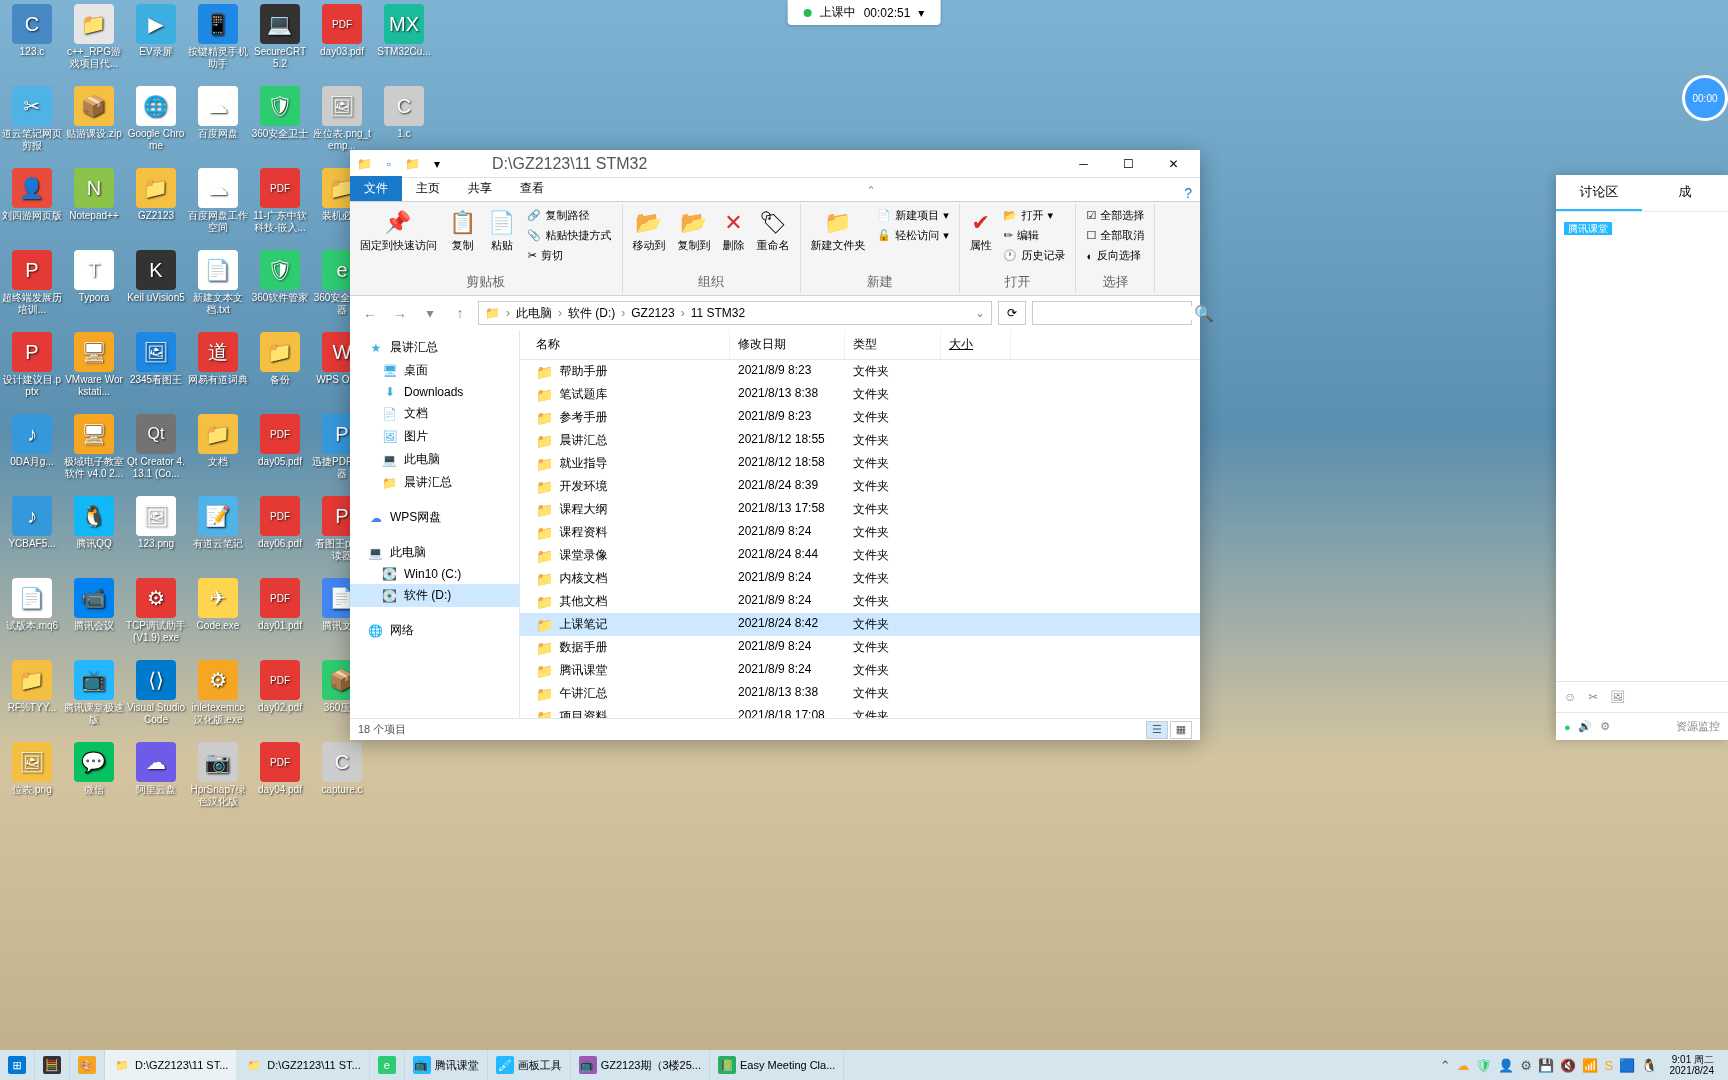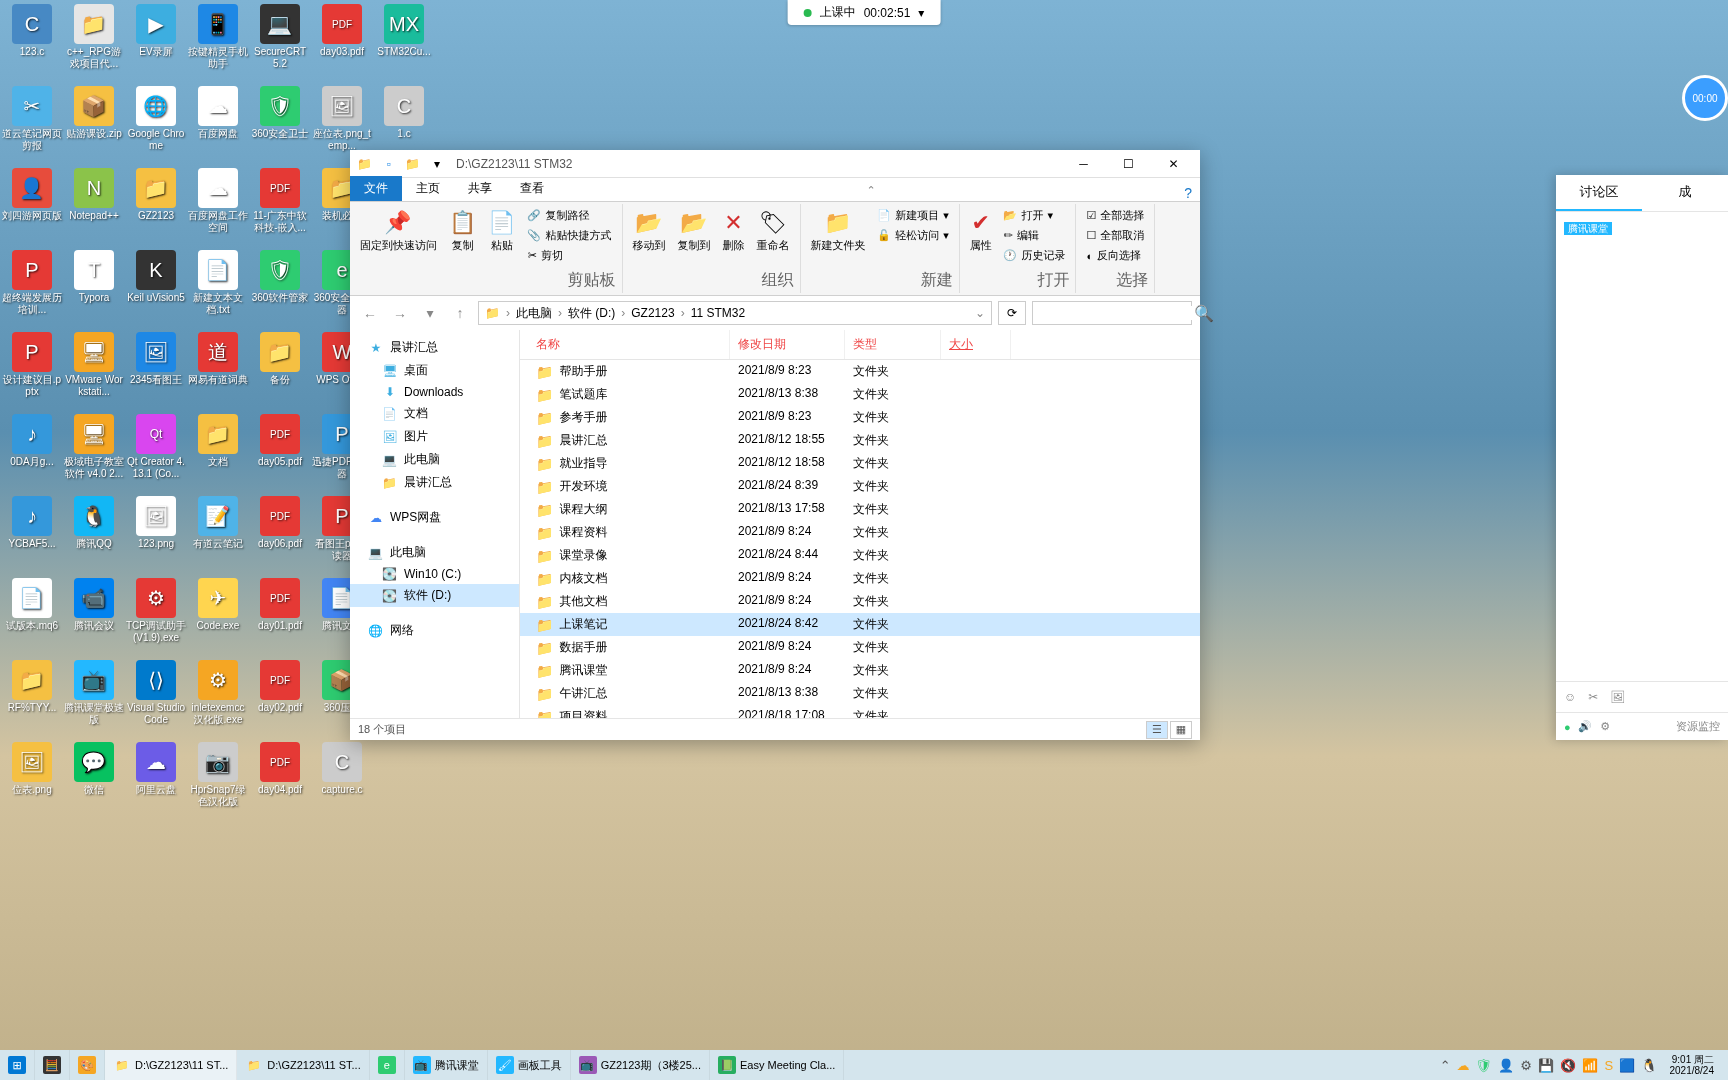--- a/index.html
+++ b/index.html
@@ -16,33 +16,33 @@
 .recording-dot { width: 8px; height: 8px; background: #2aba51; border-radius: 50%; }
 
 
 .timer-circle { position: absolute; top: 75px; right: 0; width: 46px; height: 46px; background: #3b9eff; border: 3px solid white; border-radius: 50%; color: white; font-size: 10px; display: flex; align-items: center; justify-content: center; }
 
 
 .explorer { position: absolute; top: 150px; left: 350px; width: 850px; height: 590px; background: white; box-shadow: 0 4px 20px rgba(0,0,0,0.3); display: flex; flex-direction: column; }
 .explorer-titlebar { height: 28px; background: white; display: flex; align-items: center; padding: 0 4px; border-bottom: 1px solid #e0e0e0; }
 .explorer-titlebar .qat { display: flex; gap: 2px; }
 .explorer-titlebar .qat-btn { width: 22px; height: 22px; display: flex; align-items: center; justify-content: center; font-size: 12px; }
-.explorer-titlebar .title { flex: 1; font-size: 12px; padding-left: 8px; color: #555; }
+.explorer-titlebar .title { flex: 1; font-size: 16px; padding-left: 8px; color: #555; margin-left: 36px; }
 .explorer-titlebar .win-controls { display: flex; }
 .explorer-titlebar .win-btn { width: 45px; height: 28px; display: flex; align-items: center; justify-content: center; font-size: 12px; }
 
 .explorer-tabs { height: 24px; display: flex; align-items: flex-end; background: white; border-bottom: 1px solid #d0d0d0; }
 .explorer-tab { padding: 4px 14px; font-size: 12px; cursor: pointer; }
 .explorer-tab.active { background: #1979ca; color: #ffffff; }
 .help-icon { margin-left: auto; margin-right: 8px; color: #1979ca; font-size: 14px; }
 
 .ribbon { height: 94px; background: #f5f5f5; border-bottom: 1px solid #d0d0d0; display: flex; padding: 2px 0; }
 .ribbon-group { border-right: 1px solid #ddd; padding: 2px 6px; display: flex; flex-direction: column; }
 .ribbon-group .group-content { flex: 1; display: flex; gap: 4px; align-items: flex-start; }
-.ribbon-group .group-label { text-align: right; font-size: 16px; color: #666; padding-top: 2px; }
+.ribbon-group .group-label { text-align: center; font-size: 13px; color: #666; padding-top: 2px; }
 .ribbon-btn-lg { display: flex; flex-direction: column; align-items: center; font-size: 11px; padding: 2px 4px; cursor: pointer; text-align: center; }
 .ribbon-btn-lg .ico { font-size: 22px; height: 30px; display: flex; align-items: center; }
 .ribbon-btn-sm { display: flex; align-items: center; gap: 4px; font-size: 11px; padding: 2px 4px; cursor: pointer; white-space: nowrap; }
 .ribbon-col { display: flex; flex-direction: column; gap: 1px; }
 
 .navbar { height: 34px; display: flex; align-items: center; padding: 4px 8px; gap: 6px; background: white; }
 .nav-arrow { width: 24px; height: 24px; display: flex; align-items: center; justify-content: center; color: #888; font-size: 14px; }
 .breadcrumb { flex: 1; border: 1px solid #ccc; height: 24px; display: flex; align-items: center; padding: 0 6px; font-size: 12px; gap: 2px; }
 .breadcrumb .folder-ico { color: #f5c042; }
 .breadcrumb .sep { color: #888; padding: 0 4px; }
@@ -51,21 +51,21 @@
 .searchbox input { border: none; flex: 1; font-size: 12px; outline: none; }
 
 .explorer-body { flex: 1; display: flex; overflow: hidden; }
 .sidebar { width: 170px; border-right: 1px solid #e5e5e5; padding: 6px 0; font-size: 12px; overflow-y: auto; }
 .sidebar-item { padding: 3px 8px 3px 18px; display: flex; align-items: center; gap: 6px; cursor: pointer; }
 .sidebar-item.sub { padding-left: 32px; }
 .sidebar-item.selected { background: #cde8ff; }
 .sidebar-ico { width: 16px; display: inline-flex; justify-content: center; }
 
 .file-area { flex: 1; display: flex; flex-direction: column; }
-.file-header { display: flex; border-bottom: 1px solid #e5e5e5; font-size: 12px; color: #ef4444; }
+.file-header { display: flex; border-bottom: 1px solid #e5e5e5; font-size: 12px; color: #000000; }
 .file-header .col { padding: 6px 8px; border-right: 1px solid #f0f0f0; }
 .col-name { width: 210px; padding-left: 16px !important; }
 .col-date { width: 115px; }
 .col-type { width: 96px; }
 .col-size { width: 70px; text-decoration: underline; }
 .file-list { flex: 1; overflow-y: auto; }
 .file-row { display: flex; font-size: 12px; padding: 1px 0; cursor: pointer; }
 .file-row.selected { background: #cde8ff; }
 .file-row .col { padding: 2px 8px; white-space: nowrap; overflow: hidden; }
 .file-row .col-name { display: flex; align-items: center; gap: 6px; }
@@ -228,21 +228,21 @@
     </div>
     <div class="desktop-icon" style="left: 2px; top: 414px;">
       <div class="icon-box" style="background:#3498db;font-size:20px">♪</div>
       <span class="label">0DA月g...</span>
     </div>
     <div class="desktop-icon" style="left: 64px; top: 414px;">
       <div class="icon-box" style="background:#f5a623;font-size:20px">🖥</div>
       <span class="label">极域电子教室软件 v4.0 2...</span>
     </div>
     <div class="desktop-icon" style="left: 126px; top: 414px;">
-      <div class="icon-box" style="background:#d946ef;font-size:12px">Qt</div>
+      <div class="icon-box" style="background:#737373;font-size:16px">Qt</div>
       <span class="label">Qt Creator 4.13.1 (Co...</span>
     </div>
     <div class="desktop-icon" style="left: 188px; top: 414px;">
       <div class="icon-box" style="background:#f5c042;font-size:20px">📁</div>
       <span class="label">文档</span>
     </div>
     <div class="desktop-icon" style="left: 250px; top: 414px;">
       <div class="icon-box" style="background:#e53935;font-size:10px">PDF</div>
       <span class="label">day05.pdf</span>
     </div>

